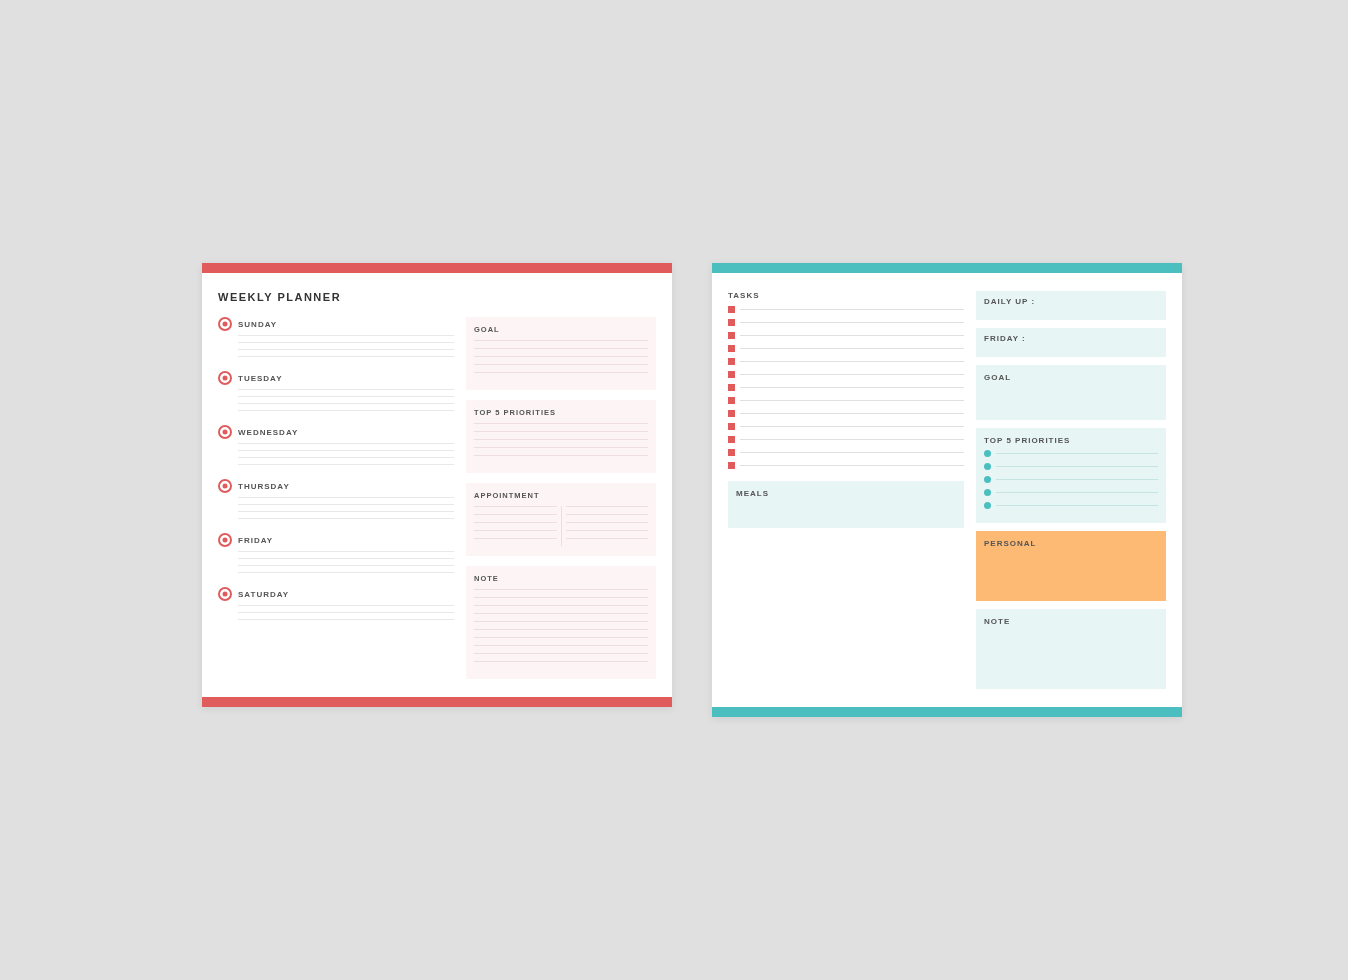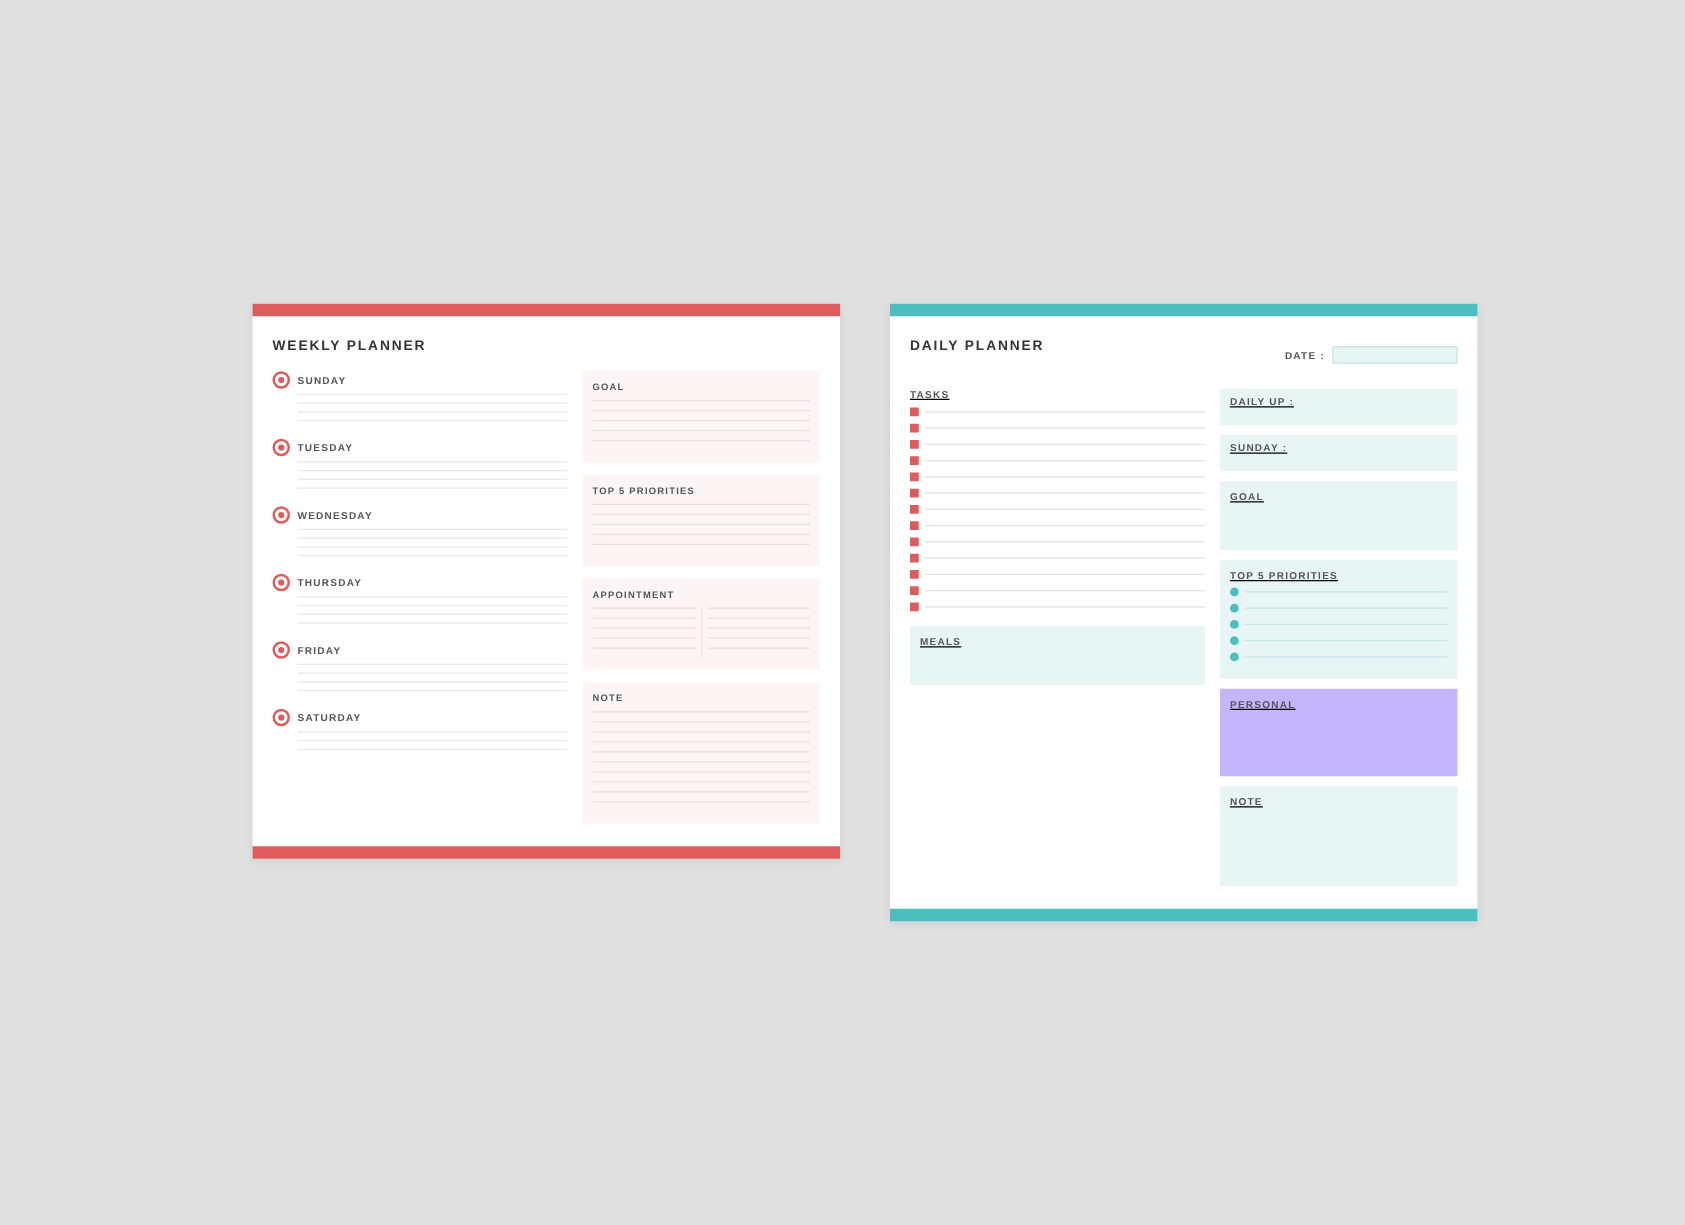--- a/index.html
+++ b/index.html
@@ -155,21 +155,20 @@
     }
     .date-box {
       width: 100px;
       height: 14px;
       background: #e8f5f5;
       border: 1px solid #c5e5e5;
     }
     .daily-content {
       display: flex;
       gap: 12px;
-      text-decoration: underline;
     }
     .tasks-column {
       flex: 1;
     }
     .section-label {
       font-size: 8px;
       font-weight: bold;
       letter-spacing: 1px;
       color: #555;
       text-transform: uppercase;
@@ -272,21 +271,21 @@
       background: #4bbfbf;
       border-radius: 50%;
       flex-shrink: 0;
     }
     .priority-line {
       flex: 1;
       height: 1px;
       background: #c5e5e5;
     }
     .personal-section {
-      background: #c4b5fd;
+      background: #fdba74;
       padding: 8px;
       min-height: 70px;
     }
     .personal-label {
       font-size: 8px;
       font-weight: bold;
       letter-spacing: 1px;
       color: #555;
       text-transform: uppercase;
     }
@@ -453,27 +452,20 @@
             <div class="line"></div>
             <div class="line"></div>
           </div>
         </div>
 
       </div>
     </div>
   </div>
 
   <div class="daily-planner">
-    <div class="daily-header">
-      <div class="planner-title">DAILY PLANNER</div>
-      <div class="date-section">
-        <span class="date-label">DATE :</span>
-        <div class="date-box"></div>
-      </div>
-    </div>
 
     <div class="daily-content">
 
       <div class="tasks-column">
         <div class="section-label">TASKS</div>
 
         <div class="task-row">
           <div class="task-bullet"></div>
           <div class="task-line"></div>
         </div>
@@ -532,21 +524,21 @@
 
       </div>
 
       <div class="daily-right">
 
         <div class="wakeup-section">
           <div class="wakeup-label">DAILY UP :</div>
         </div>
 
         <div class="sleep-section">
-          <div class="sleep-label">SUNDAY :</div>
+          <div class="sleep-label">FRIDAY :</div>
         </div>
 
         <div class="goal-section-daily">
           <div class="goal-label-daily">GOAL</div>
         </div>
 
         <div class="top5-section">
           <div class="top5-label">TOP 5 PRIORITIES</div>
           <div class="priority-row">
             <div class="priority-dot"></div>

